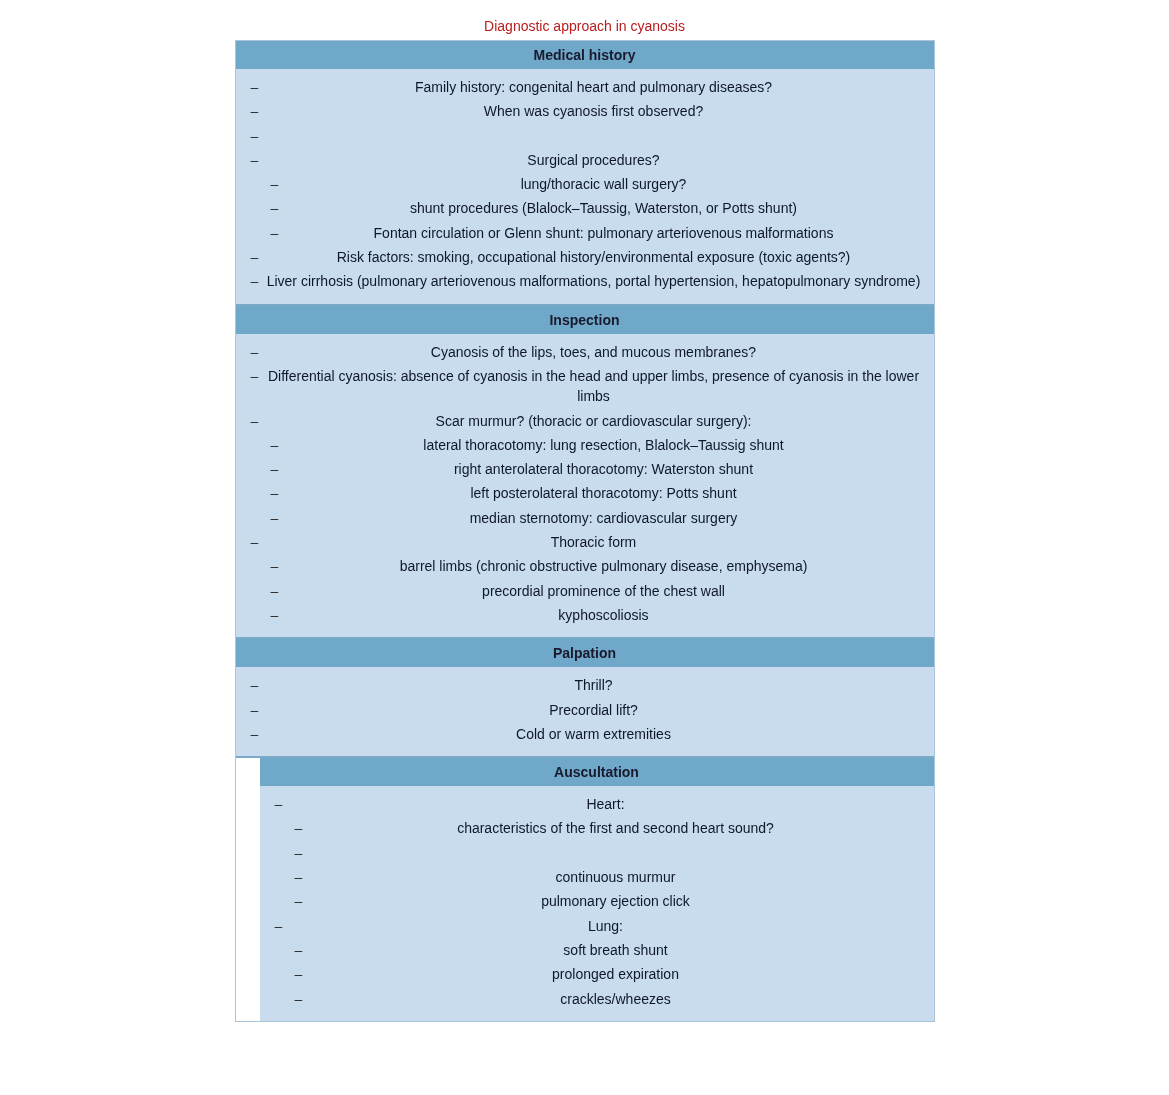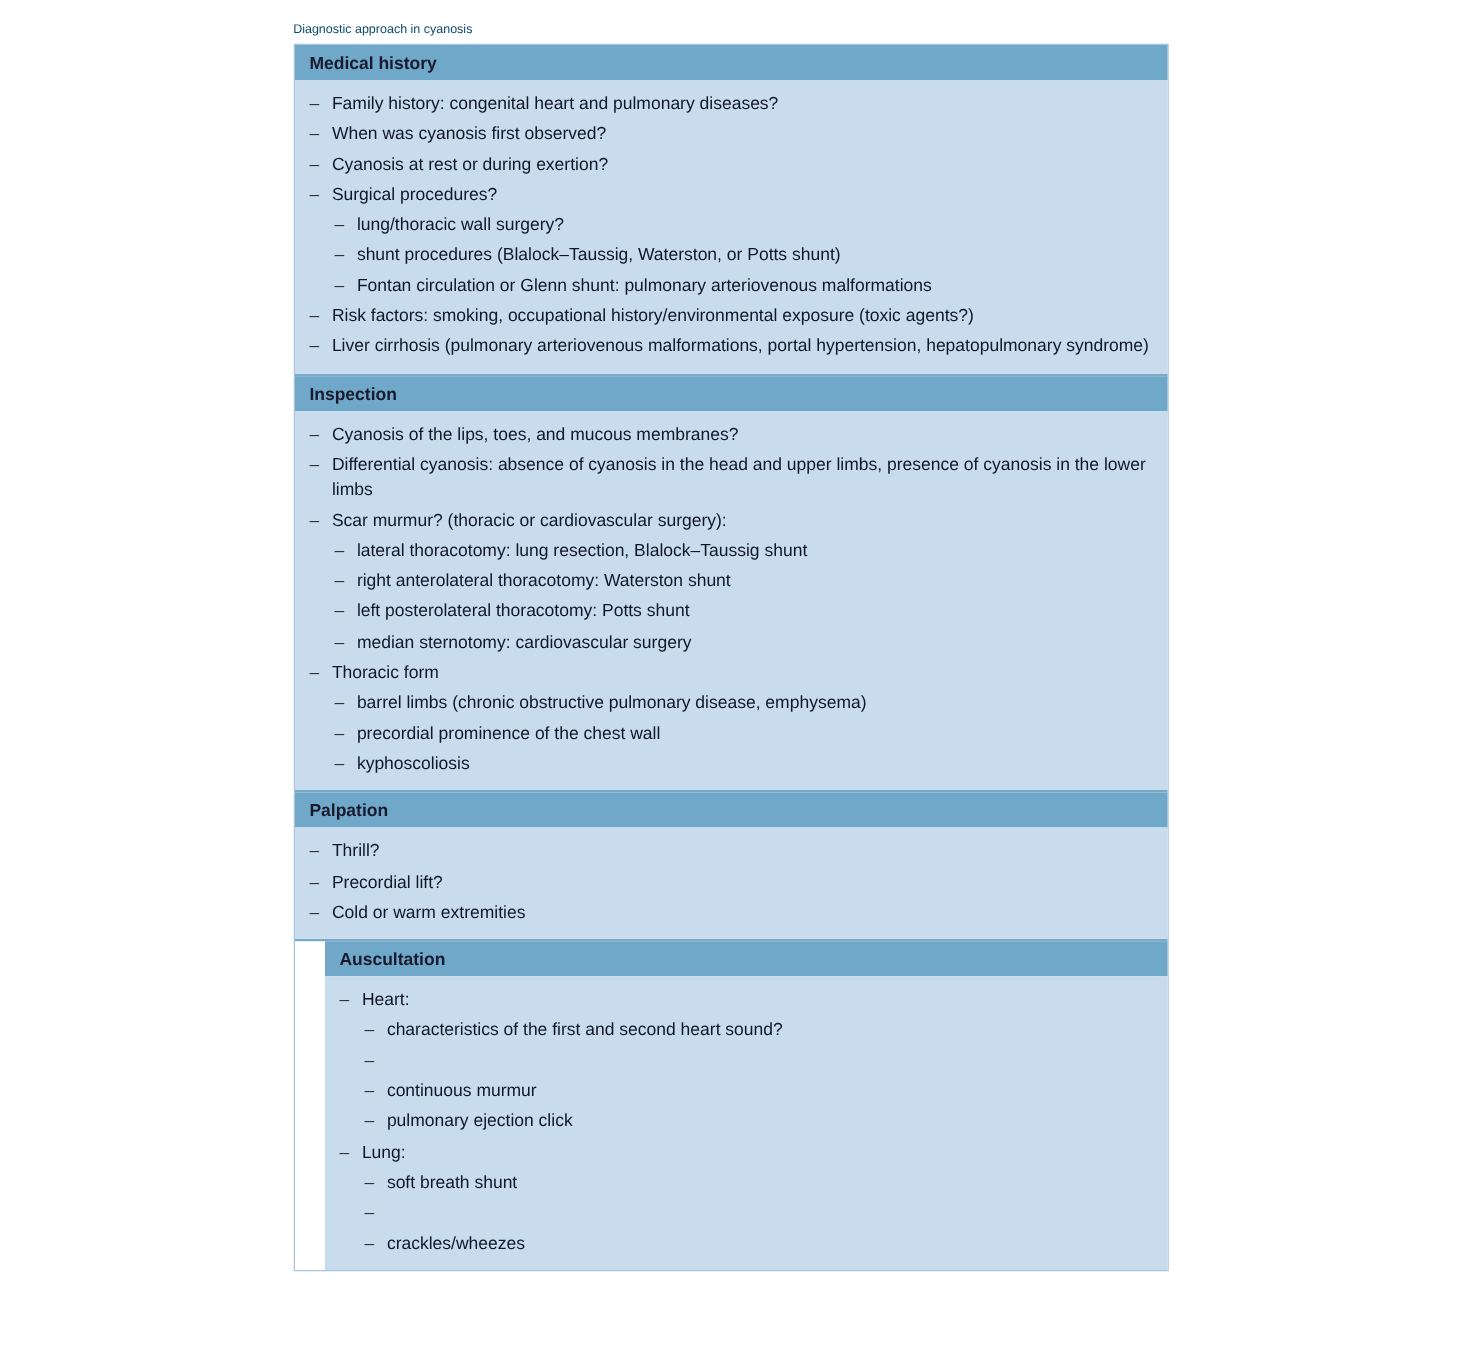--- a/index.html
+++ b/index.html
@@ -13,30 +13,31 @@
       background: #fff;
       display: flex;
       justify-content: center;
       align-items: flex-start;
       padding: 10px;
     }
     .container {
       width: 700px;
     }
     .page-title {
-      text-align: left;
-      font-size: 10px;
-      color: #0c4a6e;
+      text-align: center;
+      font-size: 14px;
+      color: #b91c1c;
       padding: 8px 0 6px 0;
       font-style: normal;
     }
     .table-wrapper {
       border: 1px solid #aac4d8;
       border-collapse: collapse;
       width: 100%;
+      text-align: center;
     }
     .section {
       border-bottom: 2px solid #7aaac8;
     }
     .section:last-child {
       border-bottom: none;
       margin-left: 24px;
     }
     .section-header {
       background-color: #6fa8c8;
@@ -84,21 +85,20 @@
           <div class="item">
             <span class="dash">–</span>
             <span class="text">Family history: congenital heart and pulmonary diseases?</span>
           </div>
           <div class="item">
             <span class="dash">–</span>
             <span class="text">When was cyanosis first observed?</span>
           </div>
           <div class="item">
             <span class="dash">–</span>
-            <span class="text">Cyanosis at rest or during exertion?</span>
           </div>
           <div class="item">
             <span class="dash">–</span>
             <span class="text">Surgical procedures?</span>
           </div>
           <div class="item indent1">
             <span class="dash">–</span>
             <span class="text">lung/thoracic wall surgery?</span>
           </div>
           <div class="item indent1">
@@ -210,20 +210,21 @@
           <div class="item">
             <span class="dash">–</span>
             <span class="text">Lung:</span>
           </div>
           <div class="item indent1">
             <span class="dash">–</span>
             <span class="text">soft breath shunt</span>
           </div>
           <div class="item indent1">
             <span class="dash">–</span>
+            <span class="text">prolonged expiration</span>
           </div>
           <div class="item indent1">
             <span class="dash">–</span>
             <span class="text">crackles/wheezes</span>
           </div>
         </div>
       </div>
     </div>
 </div>
 

